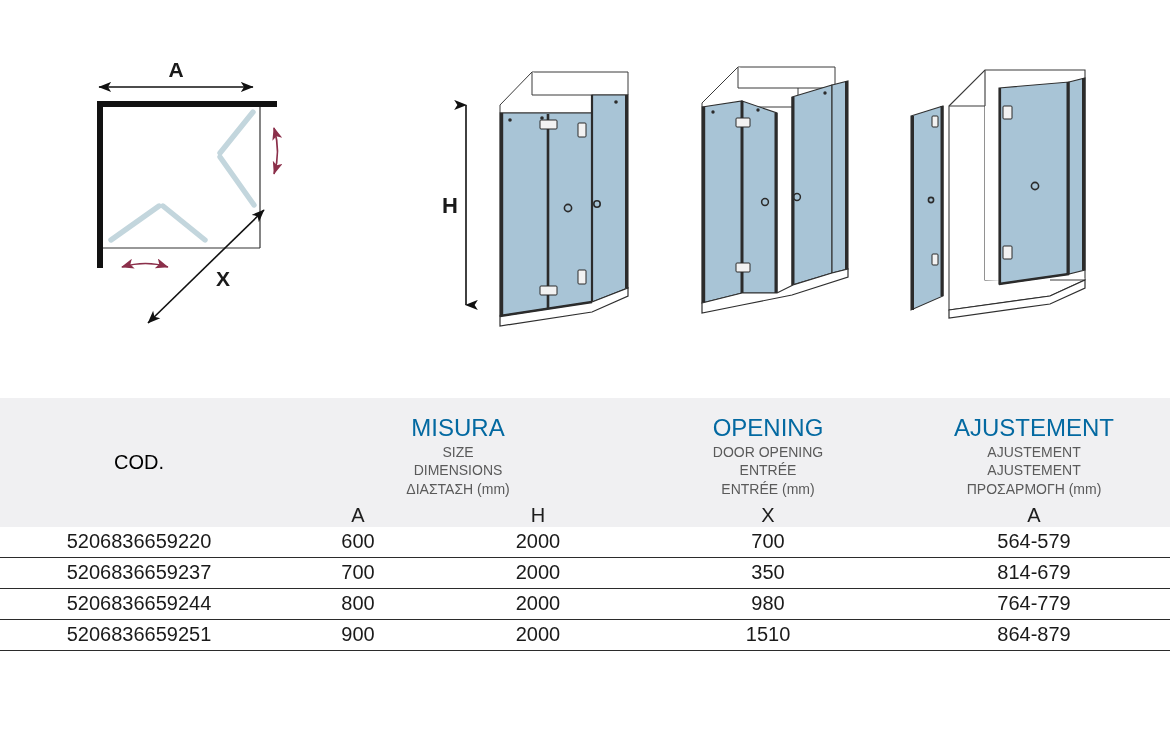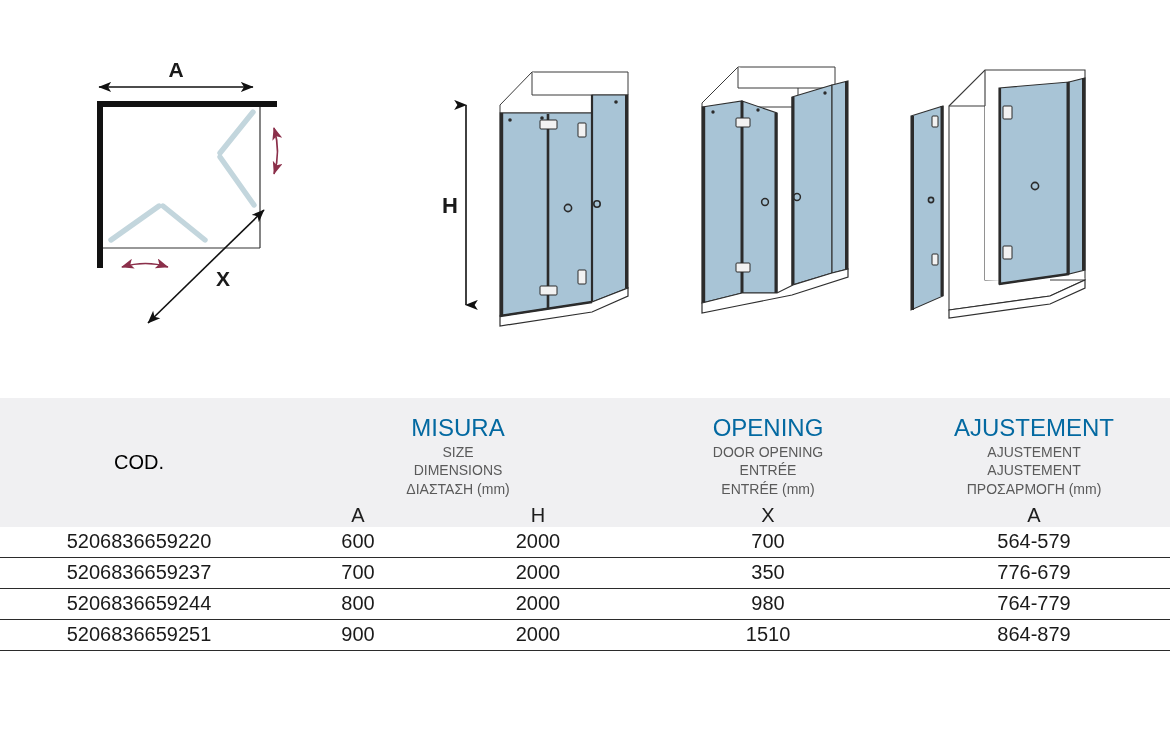--- a/index.html
+++ b/index.html
@@ -358,21 +358,21 @@
         <td>600</td>
         <td>2000</td>
         <td>700</td>
         <td>564-579</td>
       </tr>
       <tr>
         <td class="code-cell">5206836659237</td>
         <td>700</td>
         <td>2000</td>
         <td>350</td>
-        <td>776-679</td>
+        <td>814-679</td>
       </tr>
       <tr>
         <td class="code-cell">5206836659244</td>
         <td>800</td>
         <td>2000</td>
         <td>980</td>
         <td>764-779</td>
       </tr>
       <tr>
         <td class="code-cell">5206836659251</td>

